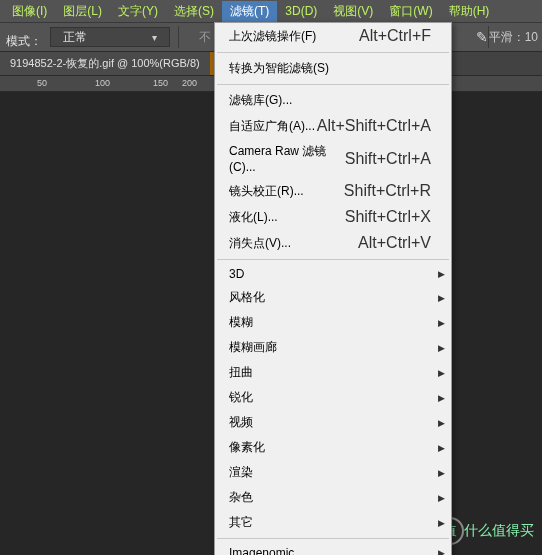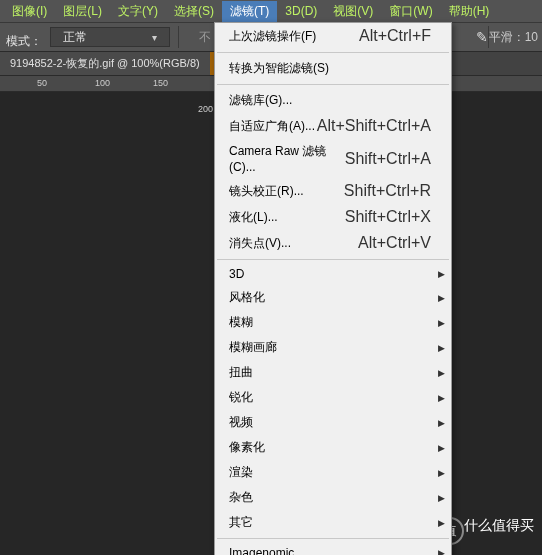--- a/index.html
+++ b/index.html
@@ -115,22 +115,23 @@
   position: absolute;
   right: 6px;
   font-size: 9px;
   color: #333;
 }
 .watermark {
   position: absolute;
   right: 8px;
   bottom: 10px;
   display: flex;
+  align-items: center;
   gap: 0;
-  color: #ffffff;
+  color: #86efac;
   font-size: 14px;
 }
 .wm-circle {
   width: 28px; height: 28px;
   border: 2px solid #888;
   border-radius: 50%;
   display: flex;
   align-items: center;
   justify-content: center;
   font-size: 13px;
@@ -170,21 +171,21 @@
 
 <div class="docbar">
   <div class="doctab">9194852-2-恢复的.gif @ 100%(RGB/8)</div>
 </div>
 
 <div class="ruler" id="ruler">
     <span class="ruler-tick" style="left: -5px;">0</span>
     <span class="ruler-tick" style="left: 37px;">50</span>
     <span class="ruler-tick" style="left: 95px;">100</span>
     <span class="ruler-tick" style="left: 153px;">150</span>
-    <span class="ruler-tick" style="left: 198px; margin-top: 26px;">200</span>
+    <span class="ruler-tick" style="left: 182px;">200</span>
   </div>
 
 <div class="canvas"></div>
 
 <div class="dropdown" id="dropdown">
     <div class="dd-item">
       <span>上次滤镜操作(F)</span>
       <span class="dd-shortcut">Alt+Ctrl+F</span>
     </div>
     <div class="dd-sep"></div>

